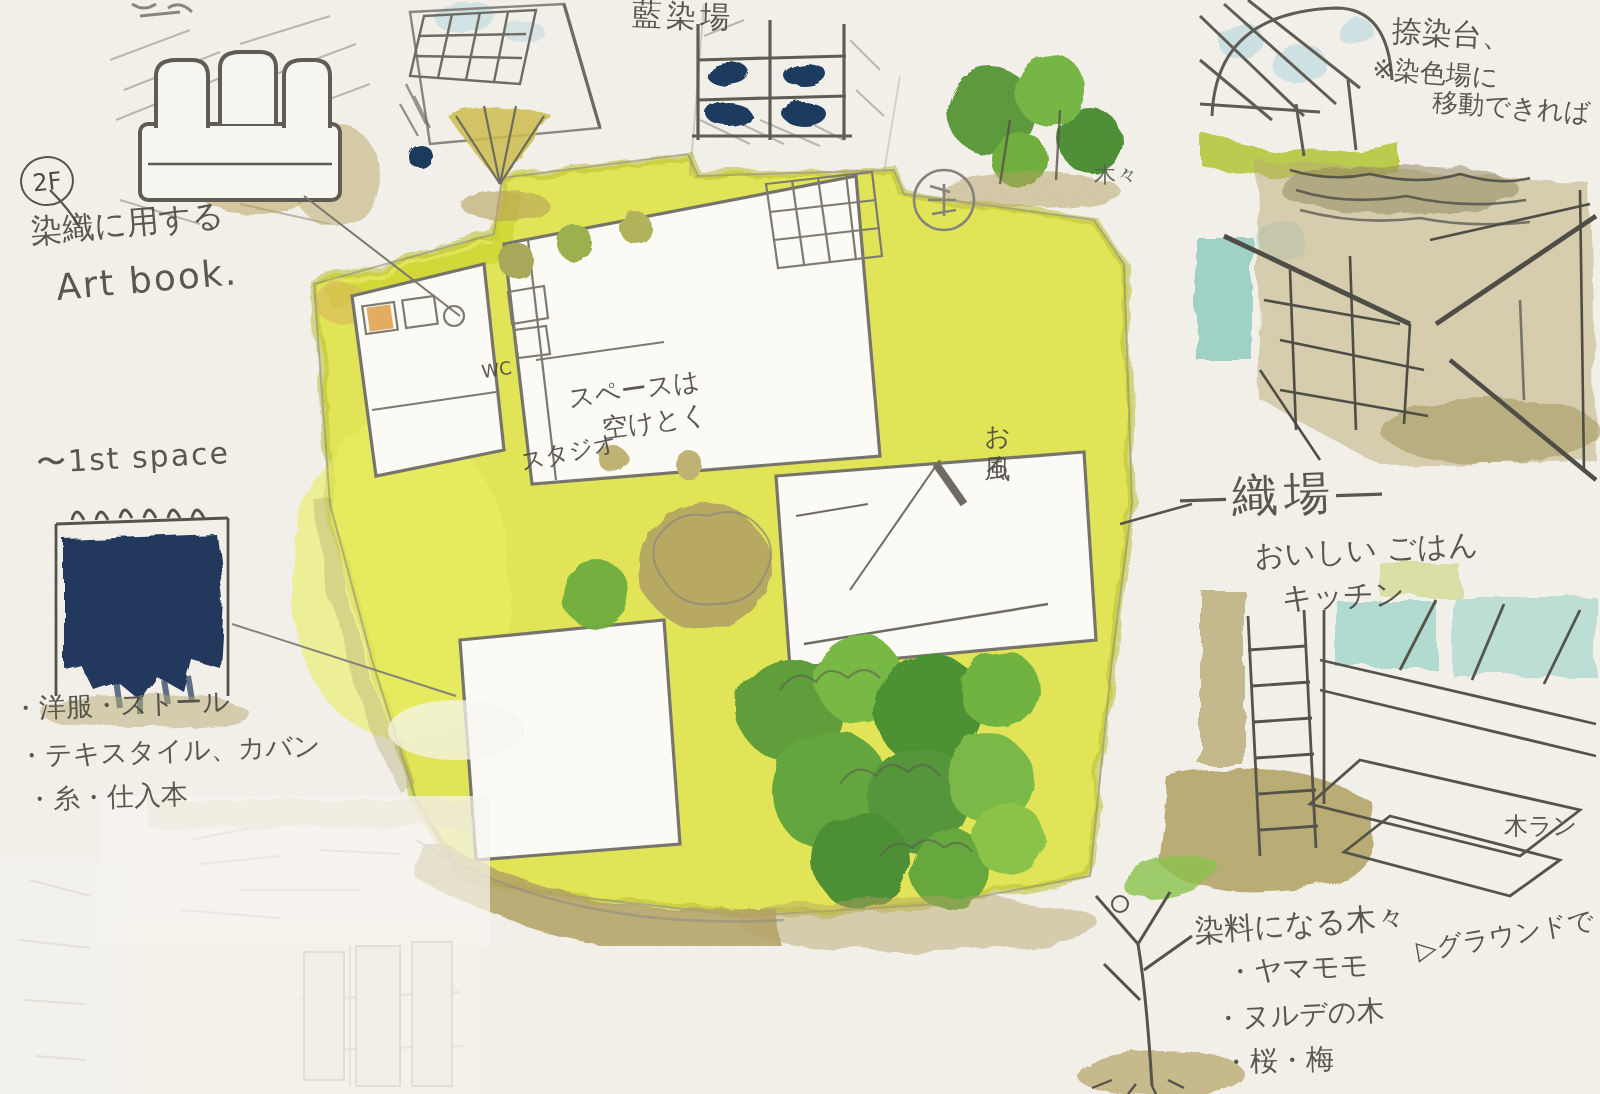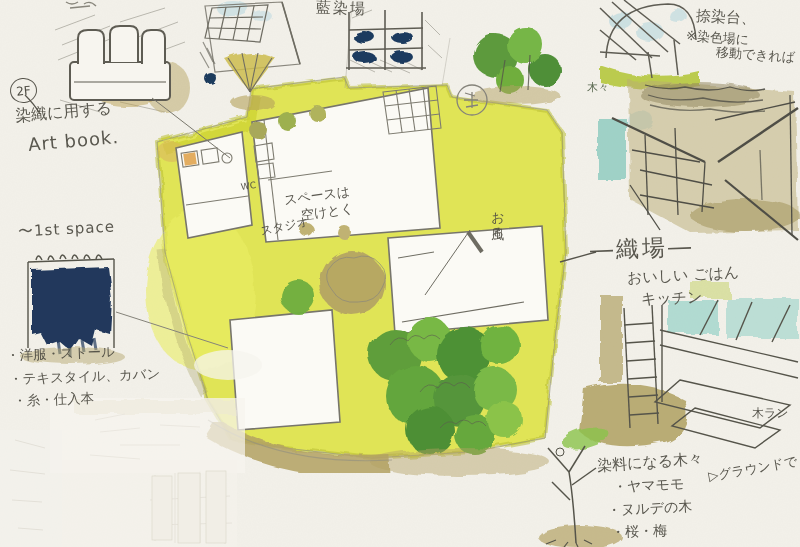--- a/index.html
+++ b/index.html
@@ -351,21 +351,21 @@
 <div class="badge">2F</div>
 <div class="lbl" style="left:15px;top:103px;font-size:16px;transform:rotate(-5deg);">染織に用する</div>
 <div class="lbl" style="left:28px;top:131px;font-size:18px;transform:rotate(-5deg);letter-spacing:1px;">Art book.</div>
 
 <div class="lbl" style="left:316px;top:0px;font-size:15px;letter-spacing:2px;transform:rotate(2deg);">藍染場</div>
 
 <div class="lbl" style="left:696px;top:9px;font-size:15px;transform:rotate(3deg);">捺染台、</div>
 <div class="lbl" style="left:686px;top:31px;font-size:13px;transform:rotate(4deg);">※染色場に</div>
 <div class="lbl" style="left:716px;top:48px;font-size:13px;transform:rotate(4deg);">移動できれば</div>
 
-<div class="lbl" style="left:547px;top:82px;font-size:11px;color:#4f5f45;margin-left:40px;">木々</div>
+<div class="lbl" style="left:547px;top:82px;font-size:11px;color:#4f5f45;">木々</div>
 
 <div class="lbl" style="left:241px;top:182px;font-size:9px;transform:rotate(-8deg);">WC</div>
 <div class="lbl" style="left:284px;top:189px;font-size:13px;transform:rotate(-8deg);">スペースは</div>
 <div class="lbl" style="left:301px;top:205px;font-size:13px;transform:rotate(-8deg);">空けとく</div>
 <div class="lbl" style="left:260px;top:220px;font-size:12px;transform:rotate(-12deg);">スタジオ</div>
 <div class="lbl vtext" style="left:490px;top:203px;font-size:13px;height:62px;">お風ろ</div>
 
 <div class="lbl" style="left:590px;top:236px;font-size:23px;letter-spacing:3px;transform:rotate(-2deg);">―織場―</div>
 <div class="lbl" style="left:627px;top:267px;font-size:15px;transform:rotate(-3deg);">おいしい ごはん</div>
 <div class="lbl" style="left:641px;top:290px;font-size:15px;transform:rotate(-2deg);">キッチン</div>

